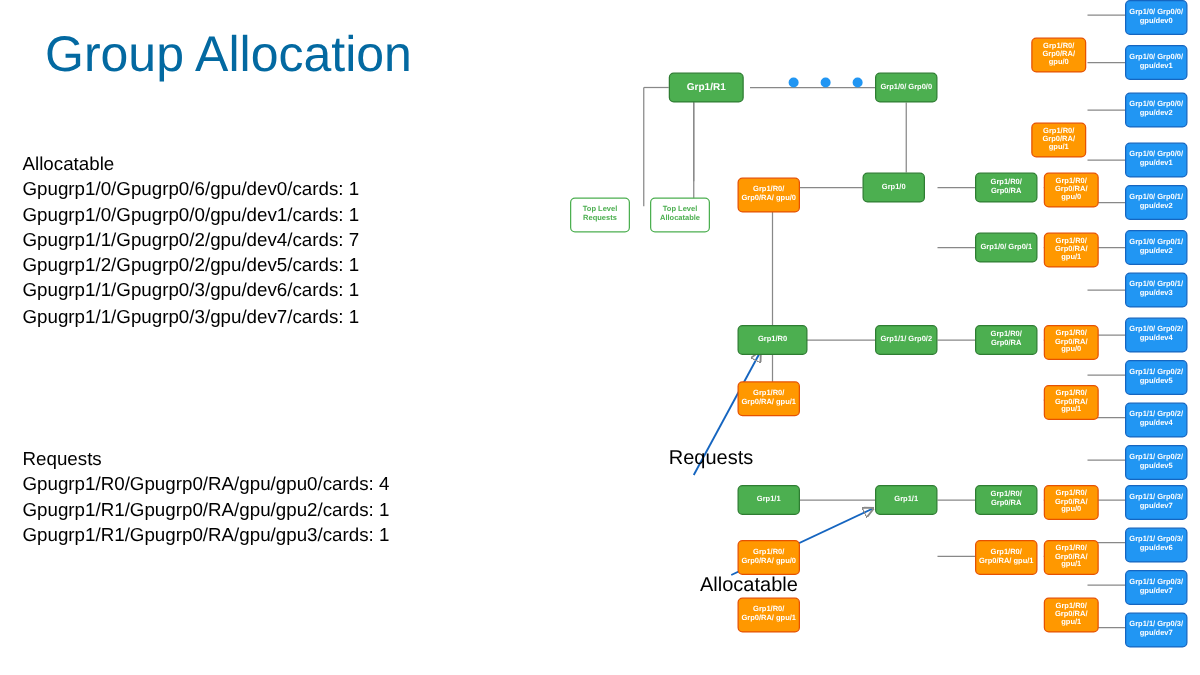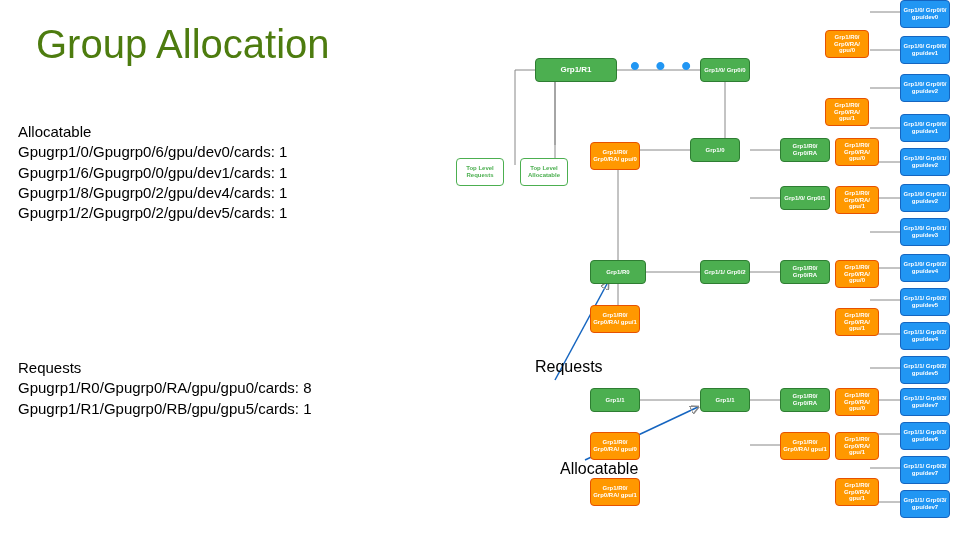--- a/index.html
+++ b/index.html
@@ -1,17 +1,17 @@
 <!DOCTYPE html>
 <html><head>
 <meta charset="utf-8">
 <style>
   * { margin: 0; padding: 0; box-sizing: border-box; }
   body { width: 960px; height: 540px; font-family: Arial, sans-serif; background: #fff; position: relative; overflow: hidden; }
-  .title { position: absolute; left: 36px; top: 22px; font-size: 40px; font-weight: 300; color: #4d7c0f; font-family: 'Segoe UI Light', Arial, sans-serif; }
+  .title { position: absolute; left: 36px; top: 22px; font-size: 40px; font-weight: 300; color: #0369a1; font-family: 'Segoe UI Light', Arial, sans-serif; }
   .block { position: absolute; font-size: 15px; color: #000; line-height: 1.35; }
   .block .hdr { font-weight: 400; }
   .diagram { position: absolute; left: 440px; top: 0; width: 520px; height: 540px; }
   .node { position: absolute; border: 1px solid; border-radius: 4px; display: flex; align-items: center; justify-content: center; text-align: center; font-size: 6px; line-height: 1.1; padding: 2px; }
   .green { background: #4CAF50; border-color: #2E7D32; color: #fff; font-weight: bold; }
   .orange { background: #FF9800; border-color: #E65100; color: #fff; font-weight: bold; }
   .blue { background: #2196F3; border-color: #1565C0; color: #fff; font-weight: bold; }
   .white { background: #fff; border-color: #4CAF50; color: #4CAF50; font-weight: bold; }
   .dots { position: absolute; color: #2196F3; font-size: 28px; font-weight: bold; letter-spacing: 4px; }
   .annot { position: absolute; font-size: 16px; color: #000; }
@@ -20,29 +20,32 @@
   svg .arrow { stroke: #1565C0; stroke-width: 1.5; marker-end: url(#ah); }
 </style>
 </head>
 <body>
 
 <div class="title">Group Allocation</div>
 
 <div class="block" style="left:18px; top:122px;">
   <div class="hdr">Allocatable</div>
   <div>Gpugrp1/0/Gpugrp0/6/gpu/dev0/cards: 1</div>
-  <div>Gpugrp1/6/Gpugrp0/0/gpu/dev1/cards: 1</div>
-  <div>Gpugrp1/8/Gpugrp0/2/gpu/dev4/cards: 1</div>
+  <div>Gpugrp1/0/Gpugrp0/0/gpu/dev1/cards: 1</div>
+  <div>Gpugrp1/1/Gpugrp0/2/gpu/dev4/cards: 7</div>
   <div>Gpugrp1/2/Gpugrp0/2/gpu/dev5/cards: 1</div>
+  <div>Gpugrp1/1/Gpugrp0/3/gpu/dev6/cards: 1</div>
+  <div>Gpugrp1/1/Gpugrp0/3/gpu/dev7/cards: 1</div>
 </div>
 
 <div class="block" style="left:18px; top:358px;">
   <div class="hdr">Requests</div>
-  <div>Gpugrp1/R0/Gpugrp0/RA/gpu/gpu0/cards: 8</div>
-  <div>Gpugrp1/R1/Gpugrp0/RB/gpu/gpu5/cards: 1</div>
+  <div>Gpugrp1/R0/Gpugrp0/RA/gpu/gpu0/cards: 4</div>
+  <div>Gpugrp1/R1/Gpugrp0/RA/gpu/gpu2/cards: 1</div>
+  <div>Gpugrp1/R1/Gpugrp0/RA/gpu/gpu3/cards: 1</div>
 </div>
 
 <div class="diagram">
   <svg>
     <defs>
         <marker id="ah" markerWidth="6" markerHeight="6" refX="5" refY="3" orient="auto">
           <path d="M0,0 L6,3 L0,6 Z" fill="#1565C0"></path>
         </marker>
       </defs>
 
@@ -90,21 +93,21 @@
       <line x1="430" y1="368" x2="460" y2="368"></line>
     <line x1="430" y1="400" x2="460" y2="400"></line>
       <line x1="430" y1="434" x2="460" y2="434"></line>
       <line x1="430" y1="468" x2="460" y2="468"></line>
       <line x1="430" y1="502" x2="460" y2="502"></line>
 
     <path class="arrow" d="M 115 380 L 168 282"></path>
     <path class="arrow" d="M 145 460 L 258 407"></path>
   </svg>
 
-  <div class="node green" style="left:95px; top:58px; width:82px; height:24px; font-size:8px;">Grp1/R1</div>
+  <div class="node green" style="left:95px; top:58px; width:60px; height:24px; font-size:8px;">Grp1/R1</div>
   <div class="dots" style="left:190px; top:50px;">• • •</div>
   <div class="node green" style="left:260px; top:58px; width:50px; height:24px;">Grp1/0/ Grp0/0</div>
 
   <div class="node orange" style="left:385px; top:30px; width:44px; height:28px;">Grp1/R0/ Grp0/RA/ gpu/0</div>
   <div class="node orange" style="left:385px; top:98px; width:44px; height:28px;">Grp1/R0/ Grp0/RA/ gpu/1</div>
 
   <div class="node white" style="left:16px; top:158px; width:48px; height:28px;">Top Level Requests</div>
   <div class="node white" style="left:80px; top:158px; width:48px; height:28px;">Top Level Allocatable</div>
 
   <div class="node green" style="left:250px; top:138px; width:50px; height:24px;">Grp1/0</div>

